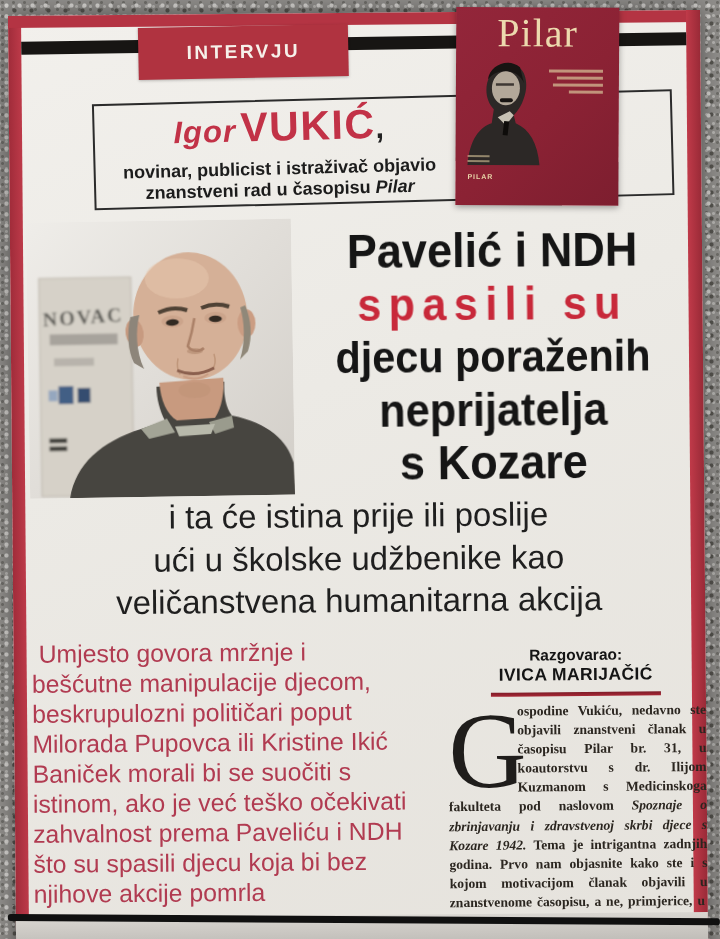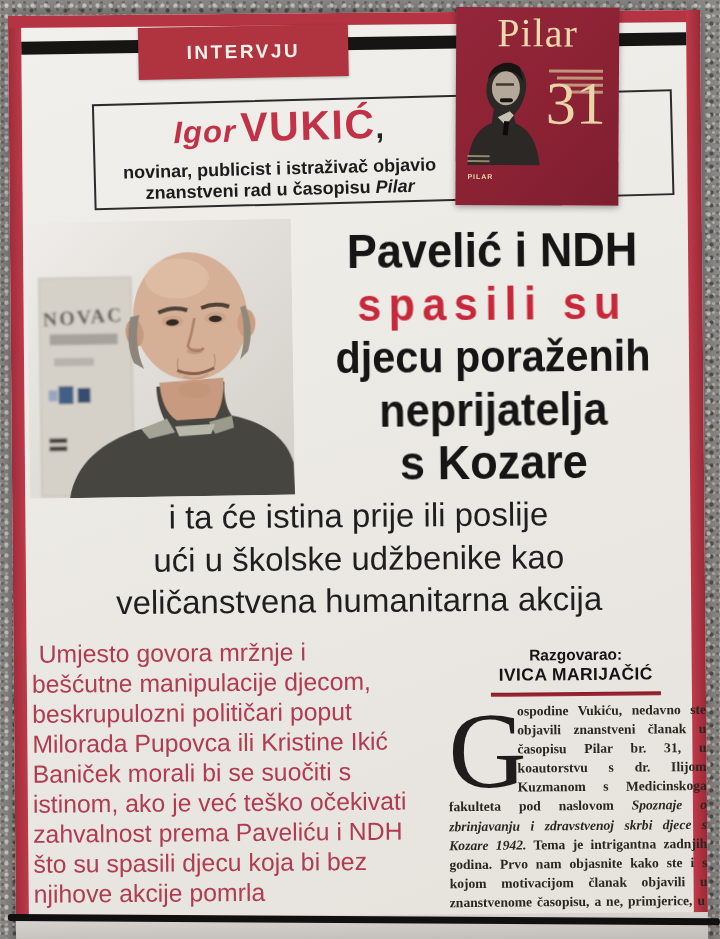--- a/index.html
+++ b/index.html
@@ -124,21 +124,20 @@
       <rect x="38" y="43" width="13" height="4" rx="2" fill="#171412"></rect>
       <path d="M36 62 L44 70 L52 60 L48 56 Z" fill="#d8d2c4" opacity="0.9"></path>
       <rect x="42" y="66" width="5" height="14" fill="#0e0c0a" transform="rotate(6 44 70)"></rect>
     </svg>
     <div class="cover-meta">
         <i style="width:54px"></i>
         <i style="width:46px;margin-left:8px"></i>
         <i style="width:50px;margin-left:4px"></i>
         <i style="width:34px;margin-left:20px"></i>
       </div>
-    <div class="cover-issue">31</div>
     <div class="cover-logo">
       <i></i><i></i><b>PILAR</b>
     </div>
   </div>
 
   <svg class="abs photo" width="265" height="276" viewBox="0 0 265 276">
     <defs>
       <linearGradient id="bgGrad" x1="0" y1="0" x2="1" y2="1">
         <stop offset="0" stop-color="#efede9"></stop>
           <stop offset="1" stop-color="#d2cec8"></stop>

